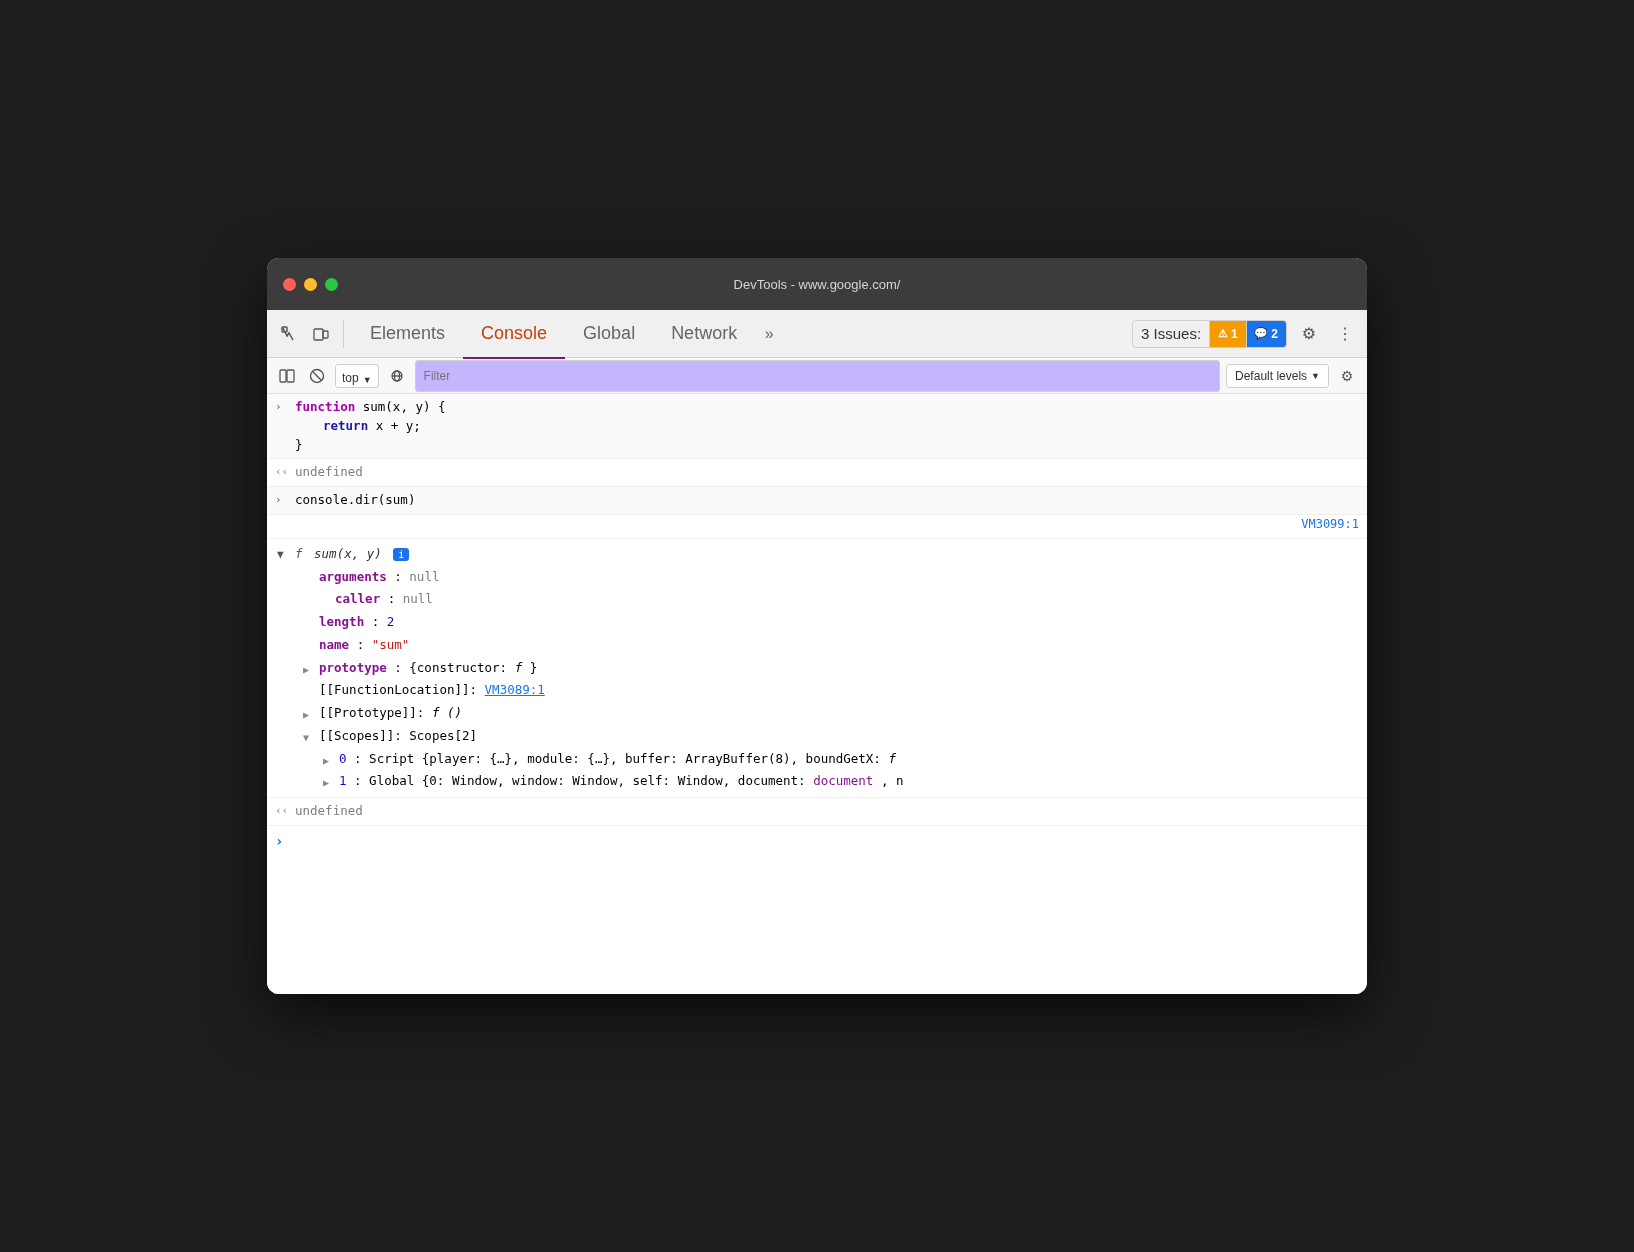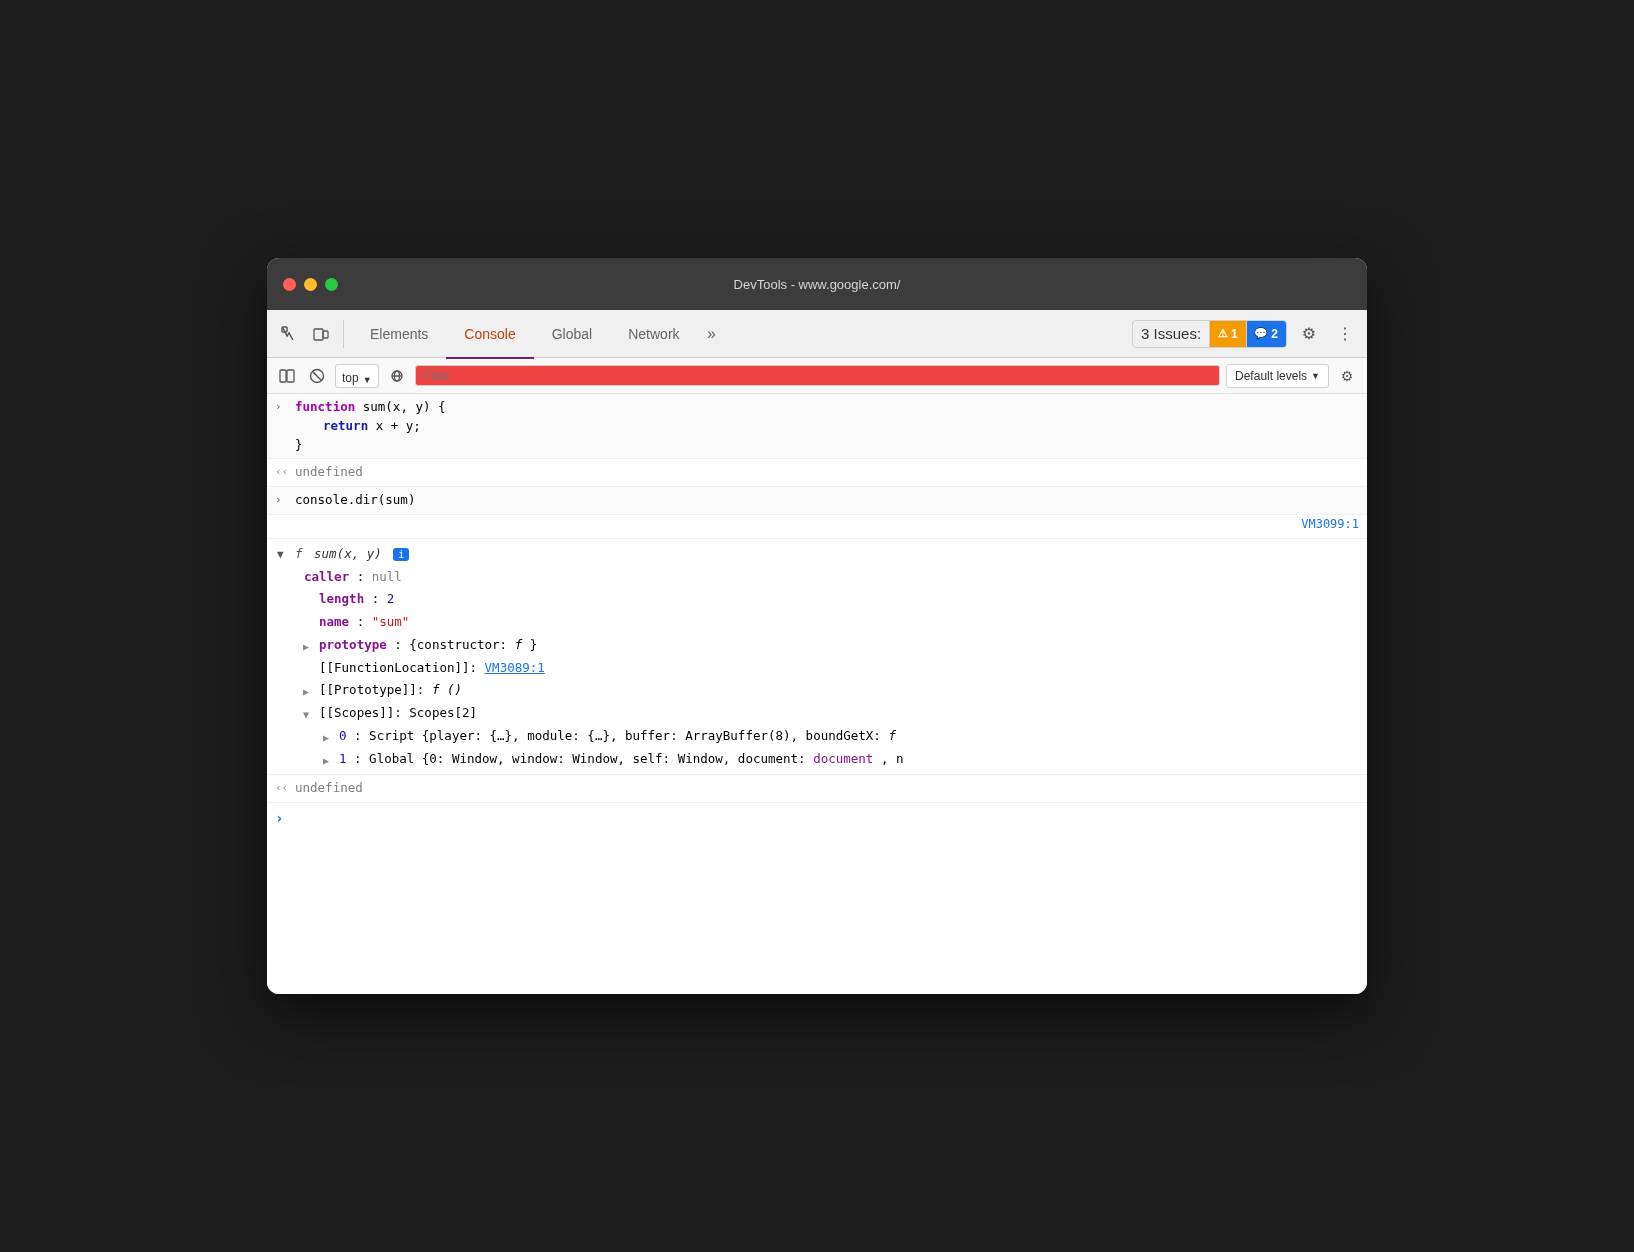--- a/index.html
+++ b/index.html
@@ -79,21 +79,21 @@
       display: flex;
       align-items: center;
       gap: 0;
       flex: 1;
     }
     .tab {
       padding: 0 18px;
       height: 48px;
       display: flex;
       align-items: center;
-      font-size: 14px;
+      font-size: 18px;
       color: #666;
       cursor: pointer;
       border-bottom: 2px solid transparent;
       position: relative;
       top: 1px;
     }
     .tab.active {
       color: #c2410c;
       border-bottom: 2px solid #701a75;
       font-weight: 500;
@@ -201,27 +201,27 @@
       border-radius: 3px;
       padding: 2px 6px;
       font-size: 12px;
       color: #333;
       cursor: pointer;
       height: 24px;
       background: white;
     }
     .filter-input {
       flex: 1;
-      height: 21px;
+      height: 32px;
       border: 1px solid #d0d0d0;
       border-radius: 3px;
       padding: 0 8px;
       font-size: 12px;
       outline: none;
-      background: #ef4444;
+      background: #c4b5fd;
       color: #333;
     }
     .levels-dropdown {
       display: flex;
       align-items: center;
       gap: 4px;
       padding: 2px 8px;
       border: 1px solid #d0d0d0;
       border-radius: 3px;
       font-size: 12px;
@@ -434,22 +434,27 @@
 
     <div style="background:white;border-bottom:1px solid #f0f0f0;padding:4px 0;">
 
       <div style="padding:2px 8px 2px 28px;position:relative;">
         <span style="position:absolute;left:10px;color:#555;font-size:11px;top:4px;cursor:pointer;">▼</span>
         <span class="italic-fn" style="color:#555;">f</span>
         <span style="font-style:italic;margin-left:4px;color:#333;"> sum(x, y)</span>
         <span class="fn-badge">i</span>
       </div>
 
-
-      <div style="padding:2px 8px 2px 37px;">
+      <div style="padding:2px 8px 2px 52px;">
+        <span class="prop-purple">arguments</span>
+        <span>: </span>
+        <span class="val-null">null</span>
+      </div>
+
+      <div style="padding:2px 8px 2px 68px;">
         <span class="prop-purple">caller</span>
         <span>: </span>
         <span class="val-null">null</span>
       </div>
 
       <div style="padding:2px 8px 2px 52px;">
         <span class="prop-purple">length</span>
         <span>: </span>
         <span class="val-num">2</span>
       </div>

